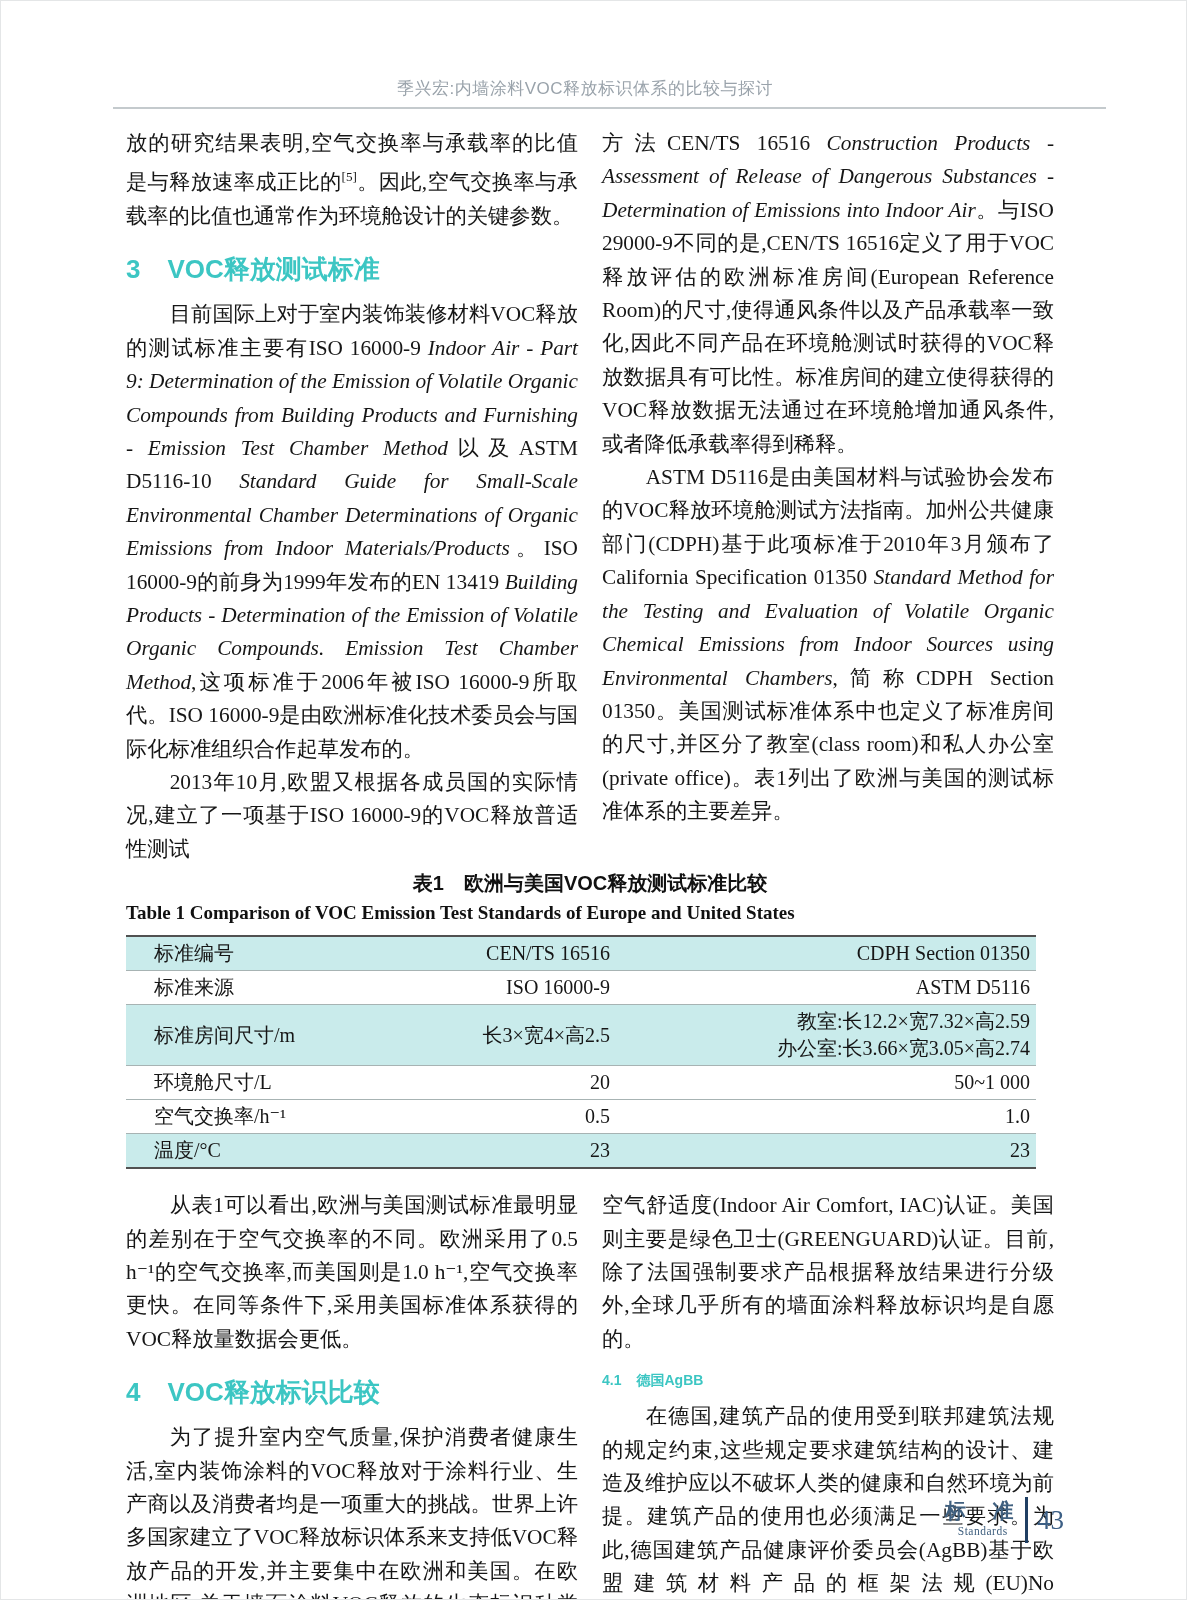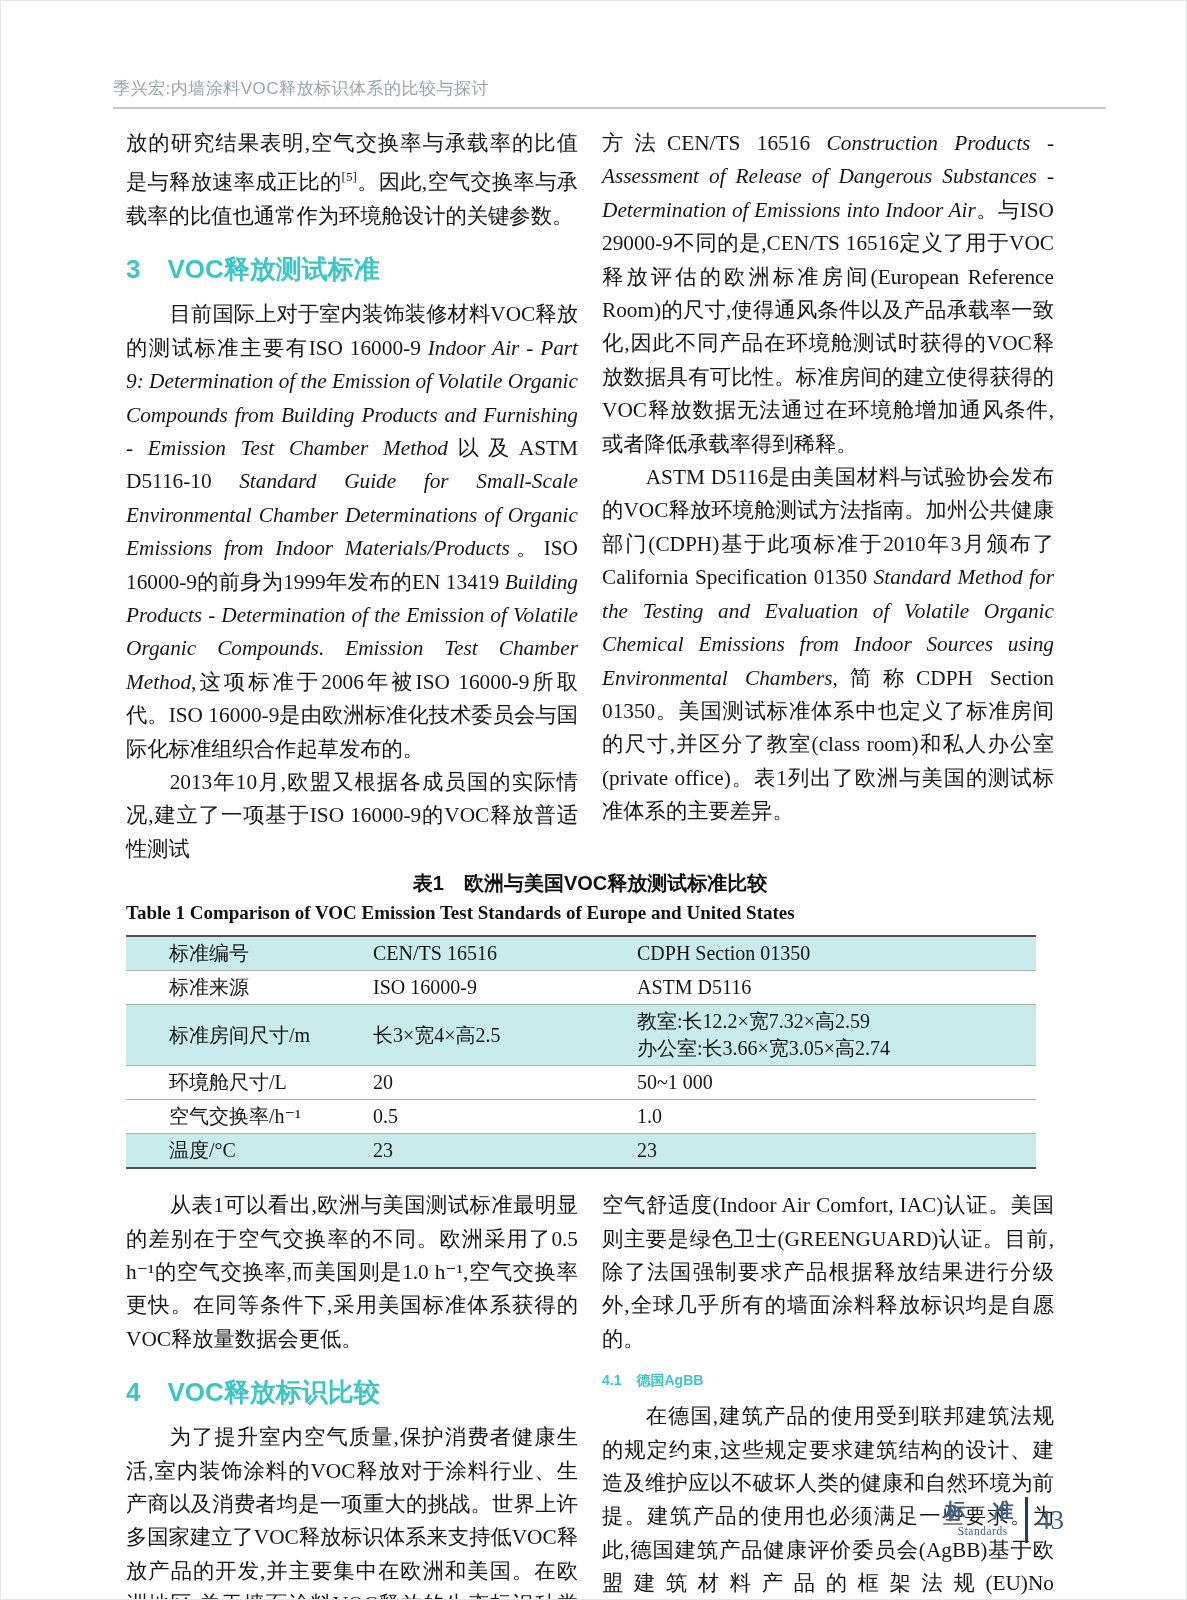--- a/index.html
+++ b/index.html
@@ -1,21 +1,21 @@
 <!DOCTYPE html>
 <html lang="zh" style="--accent: #3cc6c3; --stripe: #c9ebeb; --footer-blue: #40607f; --bar-navy: #203f63;"><head>
 <meta charset="utf-8">
 <style>
   :root { --accent:#3cc6c3; --stripe:#c9ebeb; --footer-blue:#40607f; --bar-navy:#203f63; }
   body { margin:0; background:#f3f4f5; }
   .page { width:1187px; height:1600px; background:#ffffff; position:relative; margin:0 auto;
           box-sizing:border-box; border:1px solid #e4e6e7; overflow:hidden;
           font-family:"Liberation Serif","DejaVu Serif",serif; color:#161616; }
 
-  .running-head { position:absolute; top:76px; left:112px; width:944px; text-align:left;
+  .running-head { position:absolute; top:76px; left:112px; width:944px; text-align:center;
                   font-family:"Liberation Sans","DejaVu Sans",sans-serif;
                   font-size:17px; color:#9aa3ab; letter-spacing:0.5px; }
   .head-rule { position:absolute; top:106px; left:112px; width:993px; height:2px; background:#c4cacd; }
 
   .body-content { position:absolute; top:126px; left:125px; width:928px; }
   .cols { display:flex; gap:24px; }
   .cols.top { min-height:586px; }
   .col { width:452px; }
 
   p.para { margin:0; font-size:21.3px; line-height:33.4px; text-align:justify; }
@@ -30,22 +30,22 @@
         color:var(--accent); font-size:14px; line-height:30px; margin:9px 0 5px; }
   .h3 .num { margin-right:15px; }
 
   .table-block { margin-top:4px; }
   .caption-zh { text-align:center; font-family:"Liberation Sans","DejaVu Sans",sans-serif;
                 font-weight:bold; font-size:20px; color:#111; }
   .caption-en { text-align:left; font-family:"Liberation Serif","DejaVu Serif",serif;
                 font-weight:bold; font-size:19px; margin-top:5px; color:#111; }
   table.std { margin-top:11px; width:910px; border-collapse:collapse;
               border-top:2.5px solid #515151; border-bottom:2.5px solid #515151; }
-  table.std td { font-size:20px; padding:3px 6px; text-align:left; vertical-align:middle; line-height:27px; }
-  table.std td.label { text-align:left; padding-left:43px; width:192px; }
+  table.std td { font-size:20px; padding:3px 6px; text-align:right; vertical-align:middle; line-height:27px; }
+  table.std td.label { text-align:left; padding-left:28px; width:192px; }
   table.std td.eu { width:252px; }
   table.std tr.stripe { background:var(--stripe); }
   table.std tbody tr + tr td { border-top:1px solid #a7b3b3; }
 
   .bottom-cols { margin-top:20px; }
 
   .footer { position:absolute; top:1496px; right:122px; display:flex; align-items:center; }
   .f-labels { text-align:center; }
   .f-zh { font-size:21px; font-weight:bold; color:var(--footer-blue); letter-spacing:7px;
           font-family:Liberation Mono, monospace; line-height:22px; }

